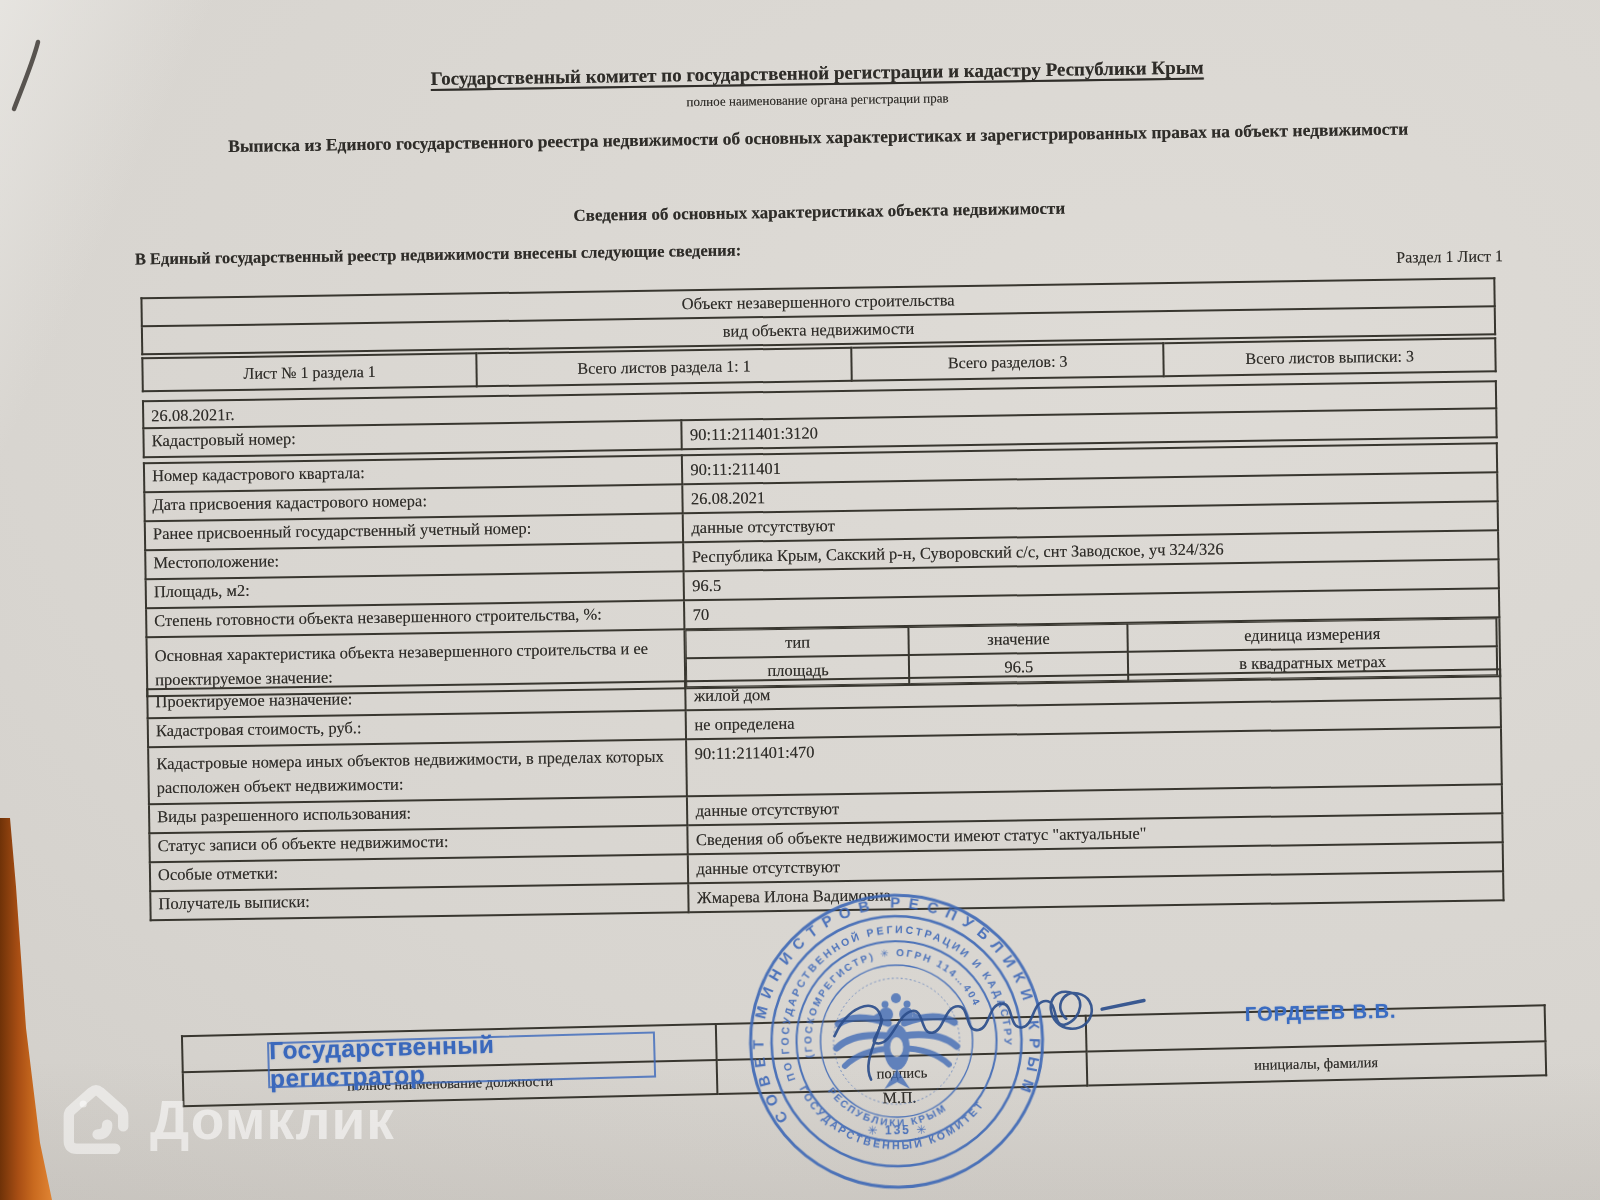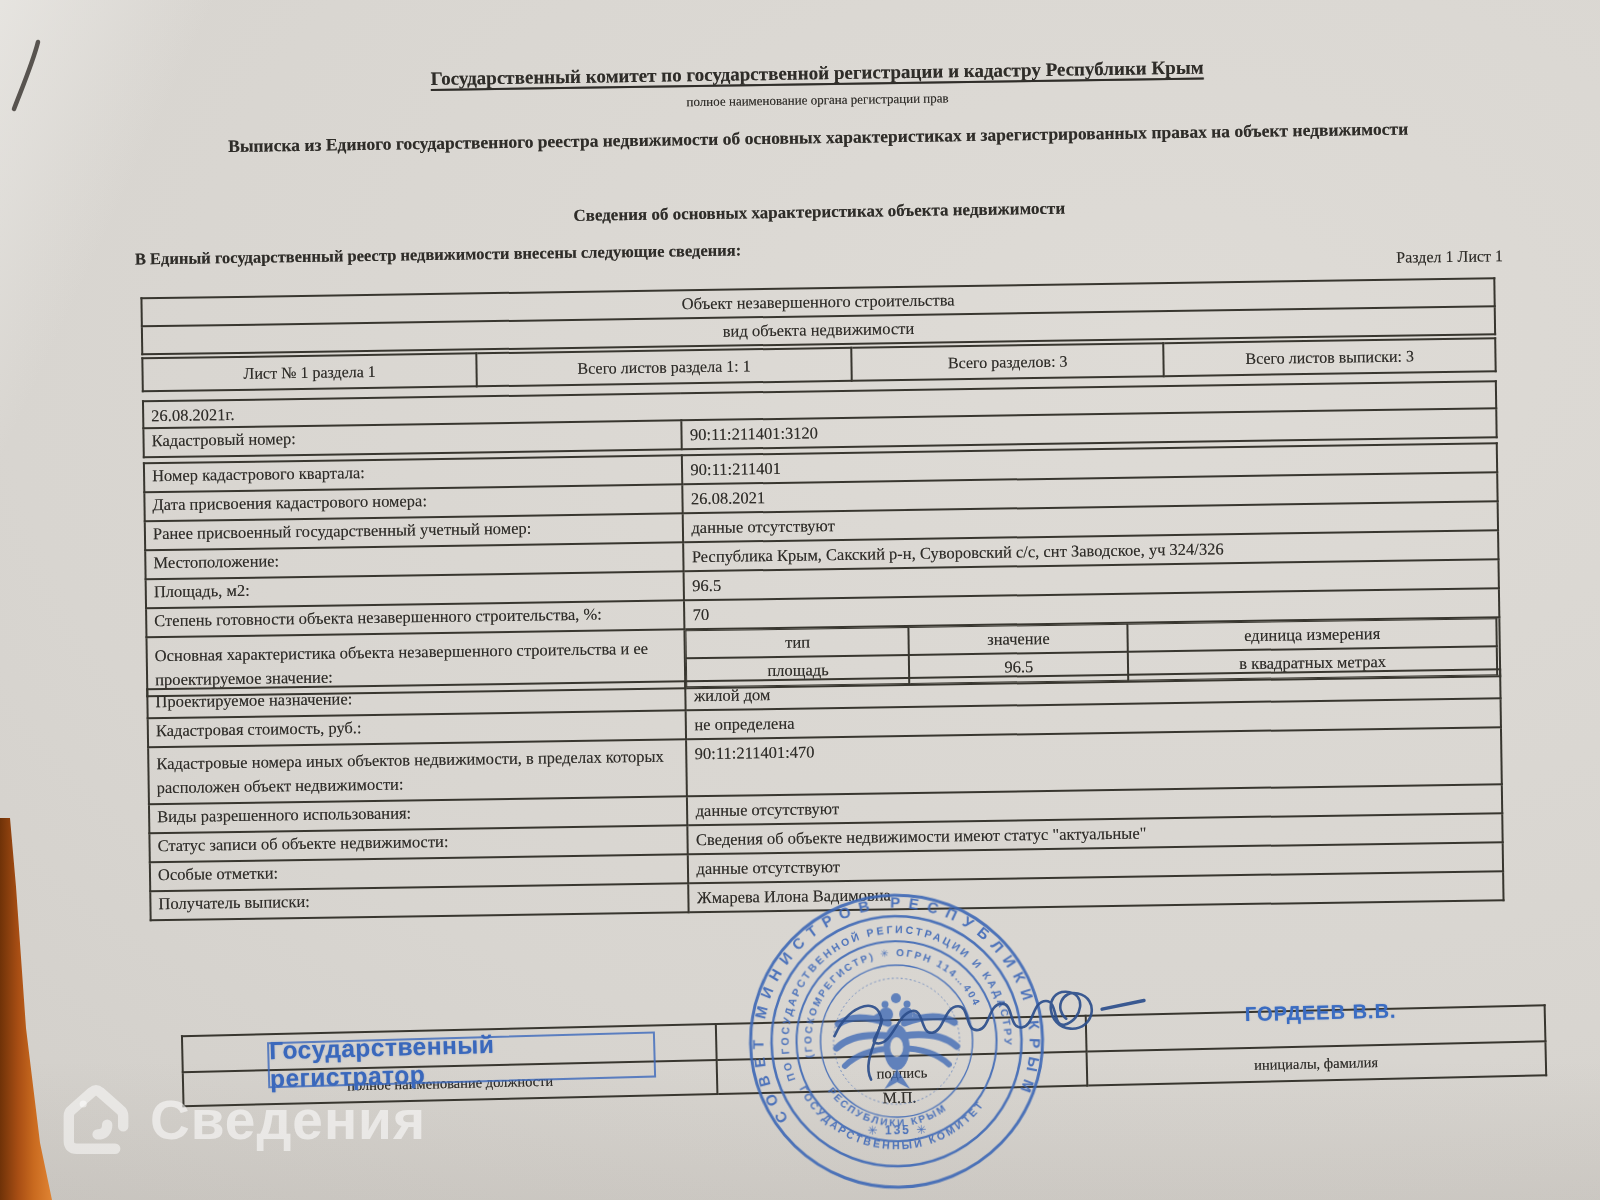--- a/index.html
+++ b/index.html
@@ -319,14 +319,14 @@
 </div>
 
 <div class="watermark">
   <svg width="80" height="84" viewBox="0 0 100 100">
     <g fill="none" stroke="rgba(255,255,255,.5)" stroke-width="13" stroke-linecap="round" stroke-linejoin="round">
       <path d="M74 86 L26 86 Q16 86 16 76 L16 45 Q16 40 20 37 L45 15 Q50 11 55 15 L80 37 Q84 40 84 45 L84 58"></path>
       <path d="M52 68 Q64 68 64 56"></path>
     </g>
     <circle cx="34" cy="30" r="4.5" fill="rgba(255,255,255,.5)"></circle>
   </svg>
-  <span class="wm-text">Сведения</span>
+  <span class="wm-text">Домклик</span>
 </div>
 
 </body></html>

